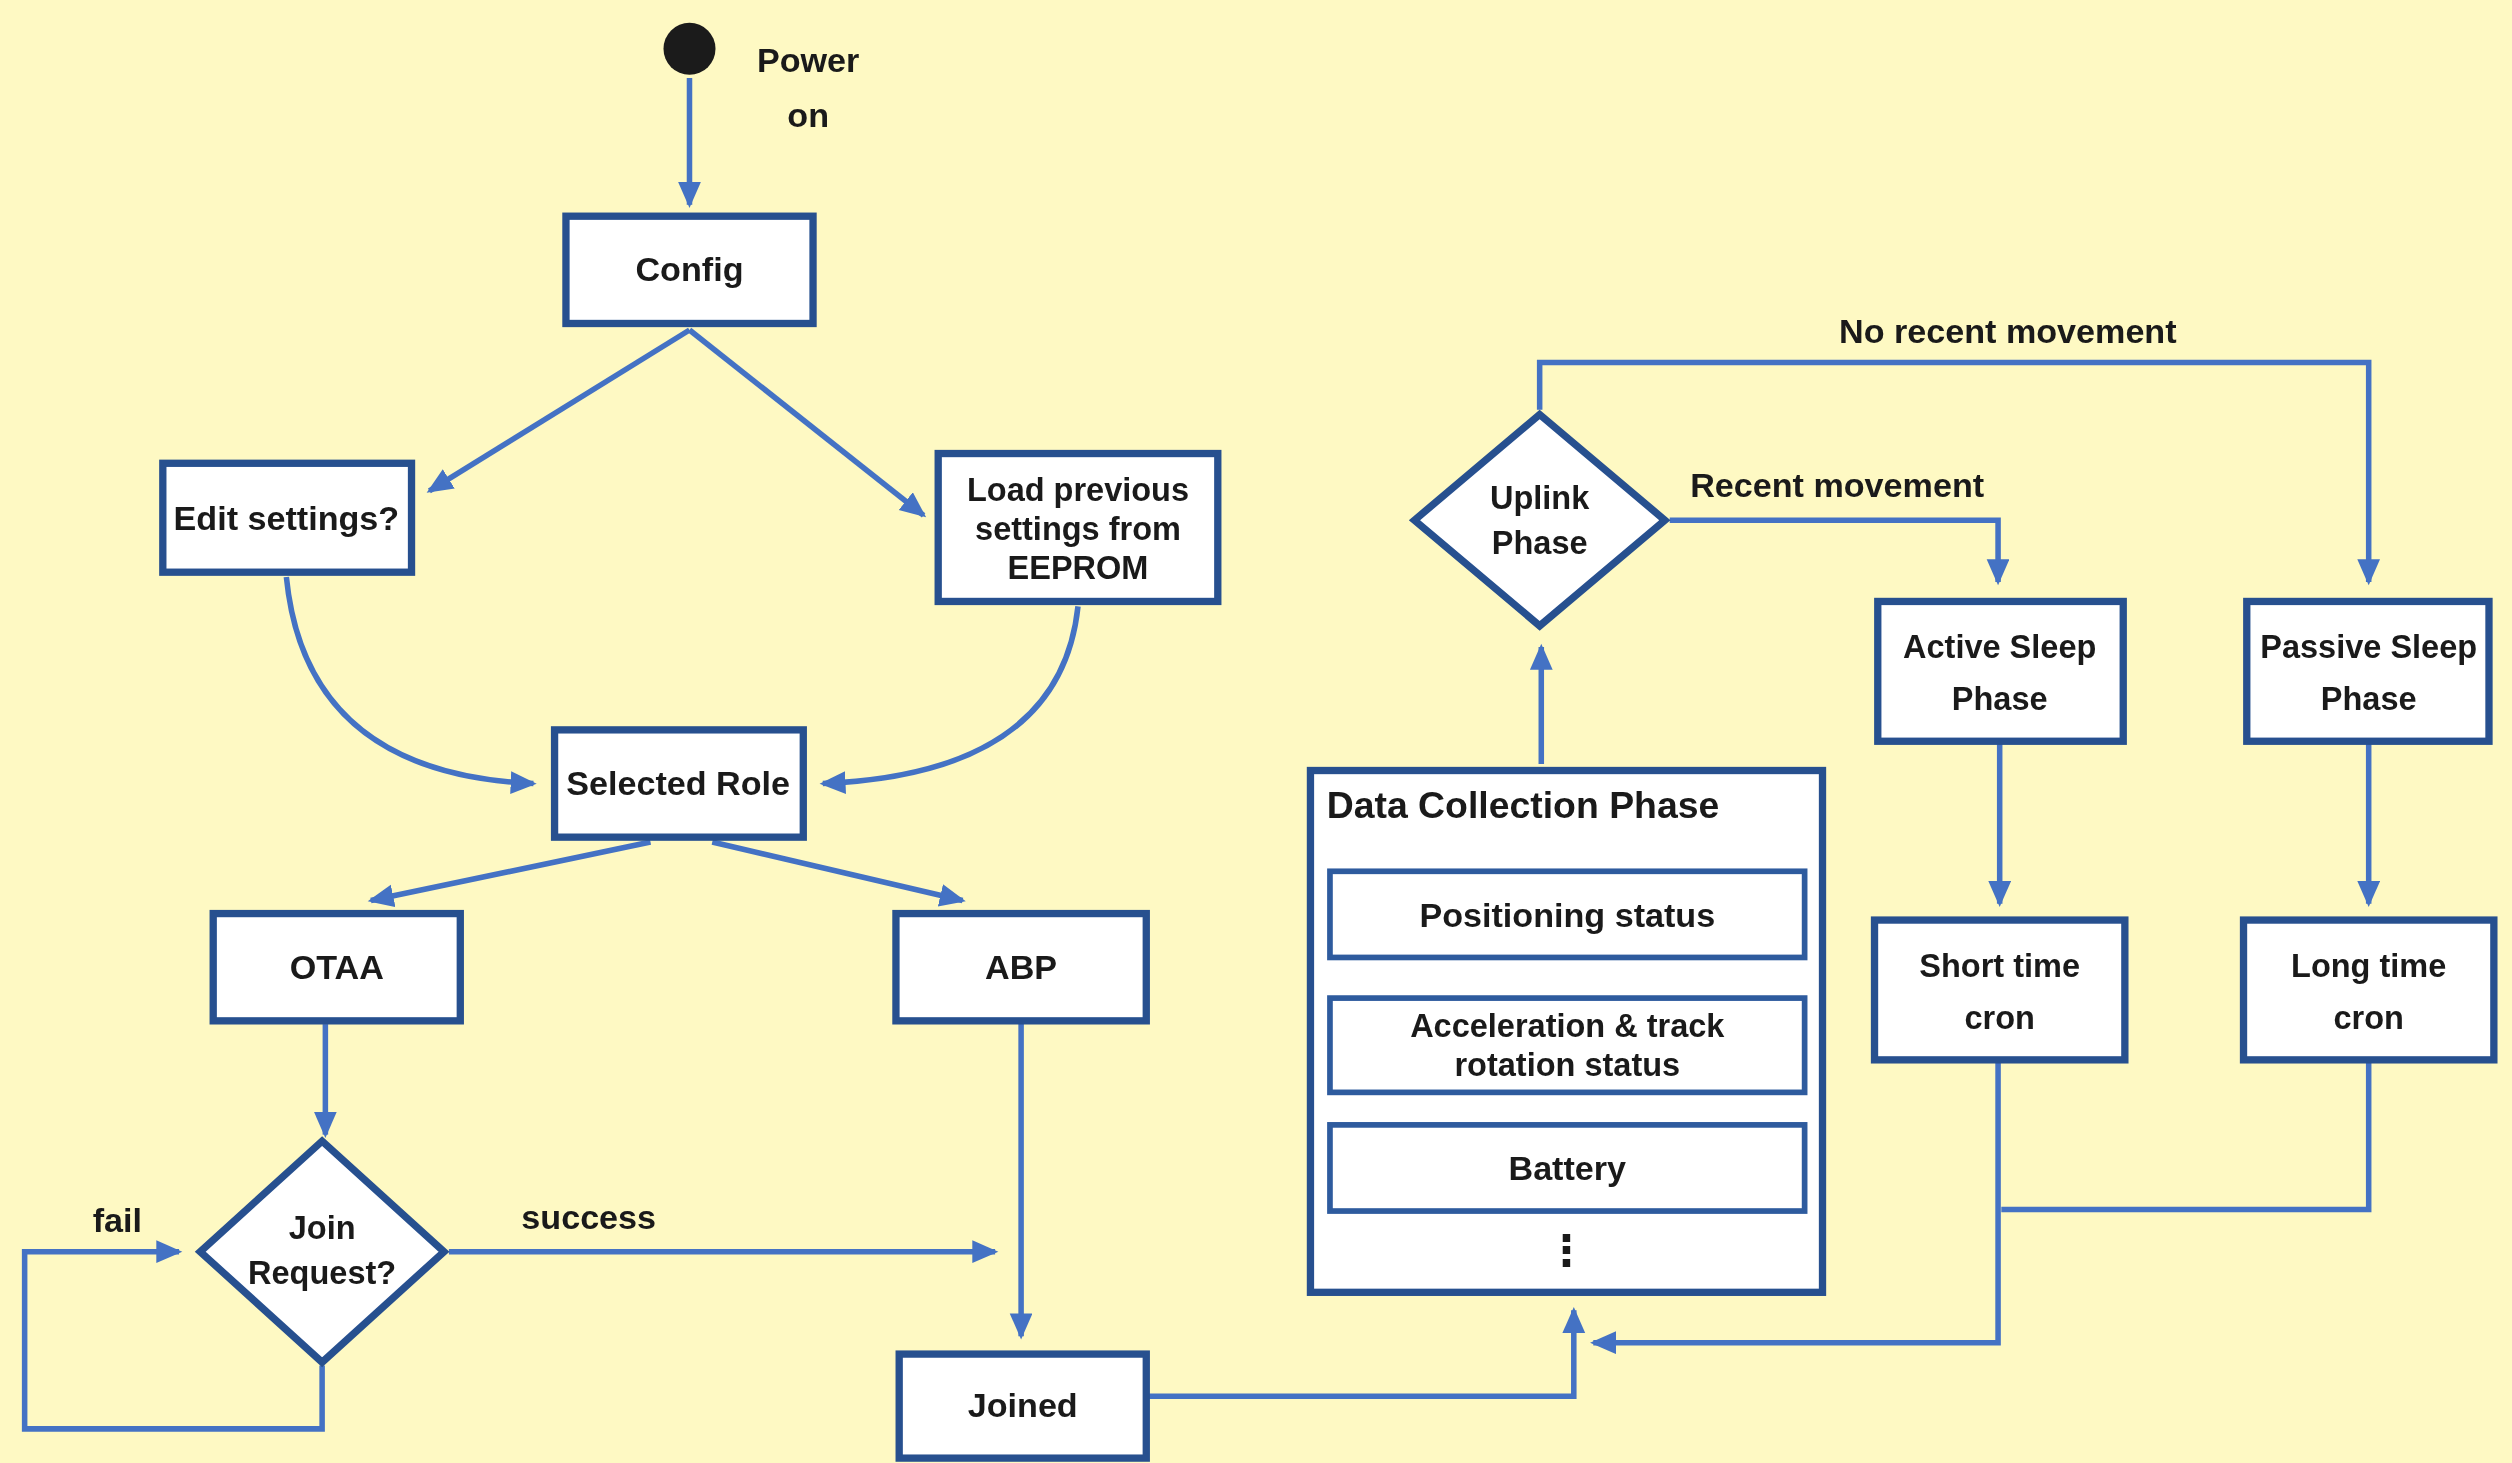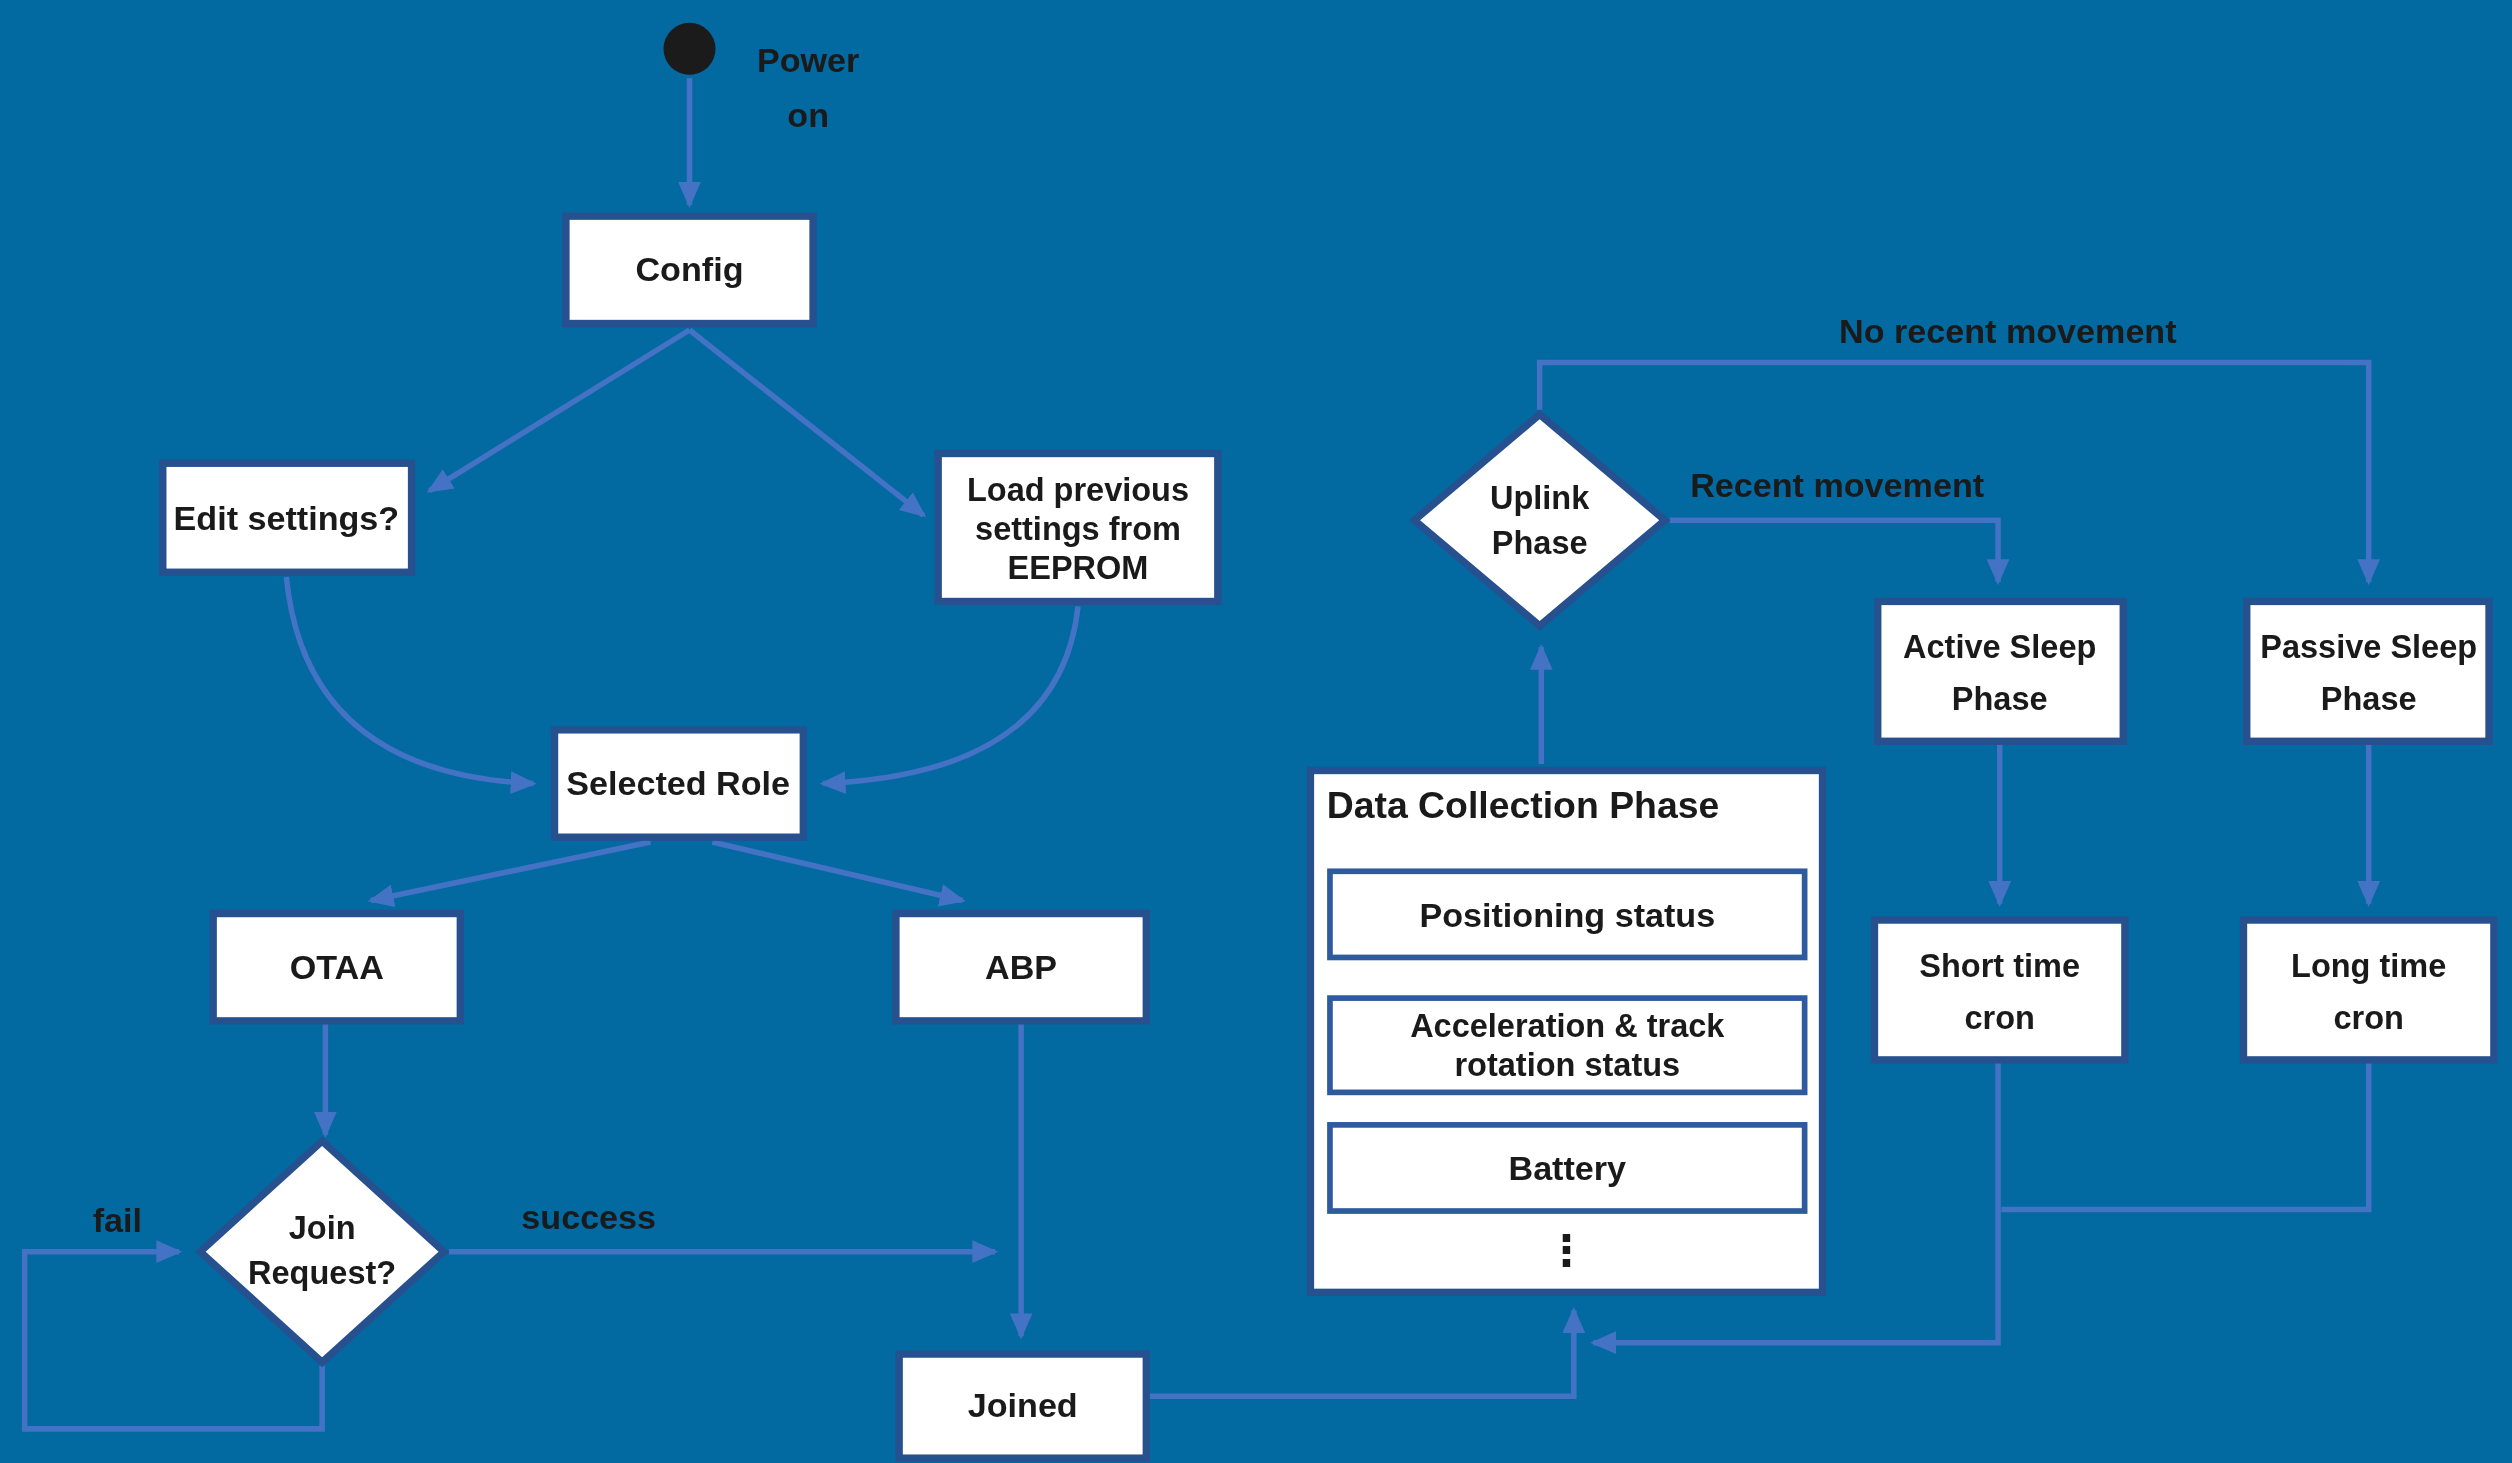--- a/index.html
+++ b/index.html
@@ -9,21 +9,21 @@
     width: 100%;
     height: 100%;
     overflow: hidden;
   }
   .diagram-wrap {
     width: 100vw;
     height: 100vh;
     display: flex;
     align-items: flex-start;
     justify-content: flex-start;
-    background: #0369a1;
+    background: #fef9c3;
   }
   svg {
     width: 100%;
     height: 100%;
     display: block;
     font-family: "Liberation Sans", "DejaVu Sans", sans-serif;
   }
   text {
     font-weight: bold;
     fill: #1a1a1a;

